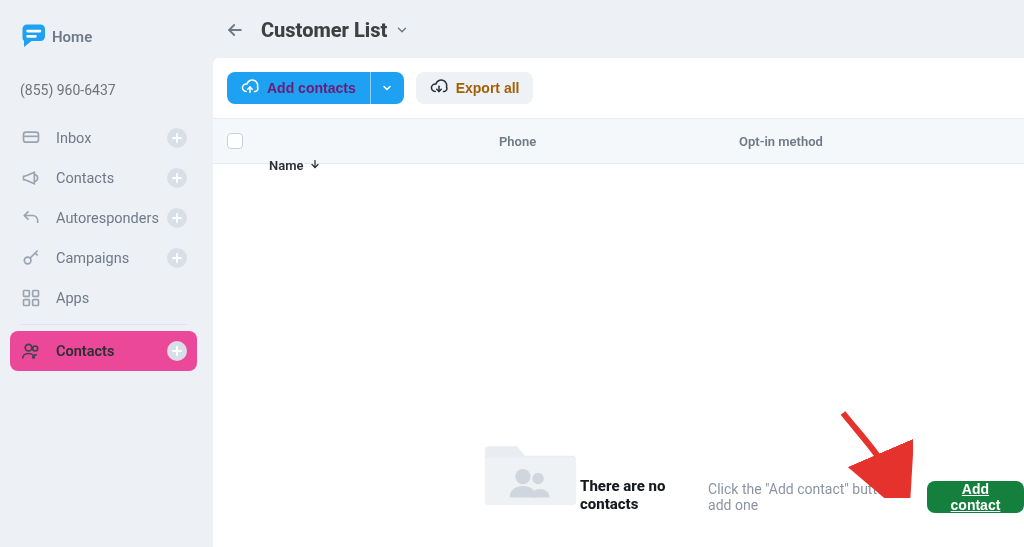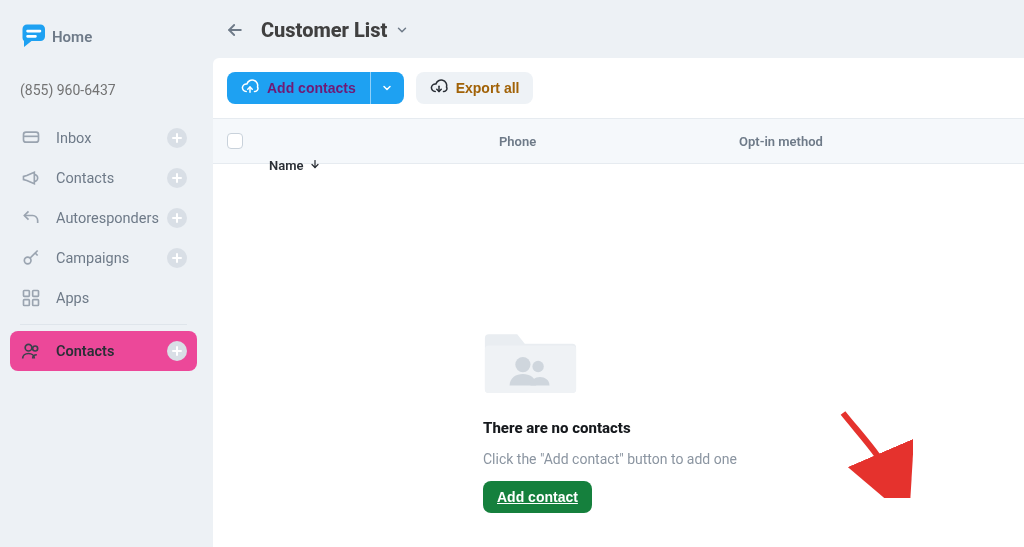--- a/index.html
+++ b/index.html
@@ -35,21 +35,21 @@
   .split .caret { width:34px; height:32px; background:#1ea1f2; border:none; display:flex; align-items:center; justify-content:center; border-left:1px solid rgba(255,255,255,0.5); border-top-right-radius:8px; border-bottom-right-radius:8px; cursor:pointer; color:#fff; }
   .btn-light { background:#eef2f6; color:#a16207; }
   .table-header-wrap { background:#f5f8fb; border-top:1px solid #e6ebf0; border-bottom:1px solid #e6ebf0; }
   .table-header { display:flex; align-items:center; height:44px; padding:0 14px; font-size:13px; color:#6e7a88; font-weight:600; }
   .col-check { width:42px; display:flex; align-items:center; }
   .col-name { width:230px; display:flex; align-items:center; gap:6px; color:#2a2f36;margin-top:48px; }
   .col-phone { width:240px; }
   .col-opt { flex:1; }
   .checkbox { width:16px; height:16px; border:1.5px solid #c9d2db; border-radius:4px; background:#fff; cursor:pointer; }
   .empty { flex:1; position:relative; display:flex; flex-direction:column; align-items:center; justify-content:flex-end; padding-bottom:34px; }
-  .empty-inner { display:flex; flex-direction:column; align-items:flex-start; gap:14px; width:100%; padding-left:270px; }
+  .empty-inner { display:flex; align-items:flex-end; gap:2px; width:100%; padding-left:270px; }
   .folder-illus { width:95px; height:80px; }
   .empty-title { font-size:15px; font-weight:800; color:#16191d; margin-top:4px; }
   .empty-sub { font-size:14px; color:#8b95a1; }
   .btn-add { background:#15803d; color:#fff; font-weight:700;text-decoration:underline; }
   .plus-circle { width:20px; height:20px; border-radius:50%; background:#d9dfe6; display:flex; align-items:center; justify-content:center; }
   .sort-arrow { width:12px; height:12px; }
   .arrow-annotation { position:absolute; pointer-events:none; }
 </style>
 </head>
 <body>

